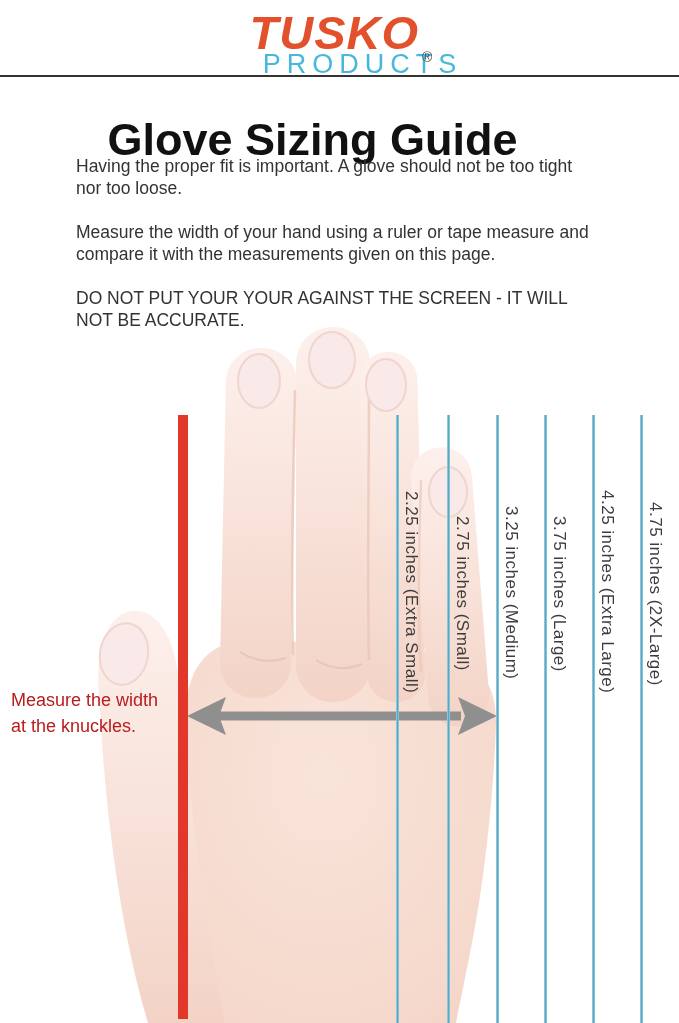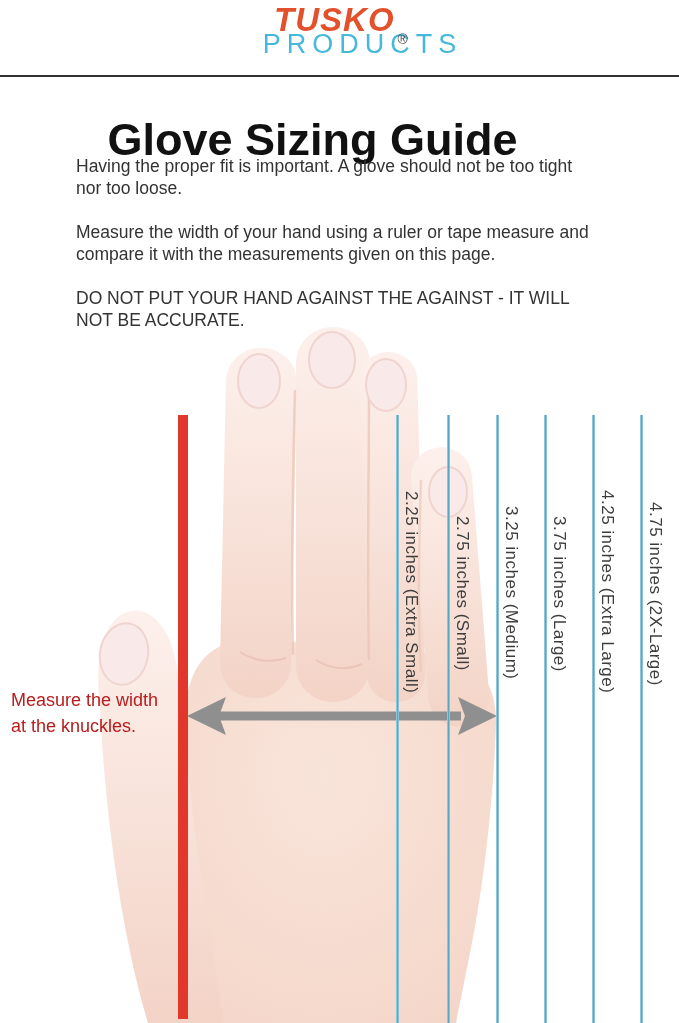--- a/index.html
+++ b/index.html
@@ -3,22 +3,22 @@
 <meta charset="utf-8">
 <style>
   html,body{margin:0;padding:0;}
   body{
     width:679px;height:1023px;position:relative;background:#ffffff;
     font-family:"Liberation Sans",sans-serif;color:#333;overflow:hidden;
   }
   
   .logo-wrap{position:absolute;top:0;left:0;right:0;text-align:center;line-height:1;}
   .brand-name{
-    display:inline-block;font-size:33px;font-weight:800;font-style:italic;
-    color:var(--brand-orange);letter-spacing:1px;margin-top:3px;
+    display:inline-block;font-size:47px;font-weight:800;font-style:italic;
+    color:var(--brand-orange);letter-spacing:1px;margin-top:9px;
   }
   .registered{
     display:inline-block;font-size:14px;color:#4a4a4a;font-style:normal;font-weight:400;
     position:relative;top:13px;left:3px;
   }
   .brand-sub{
     margin-top:-5px;font-size:27px;font-weight:400;letter-spacing:6px;text-indent:6px;
     color:var(--brand-blue);
     margin-left:40px;
   }
@@ -67,21 +67,21 @@
 
 <div class="rule"></div>
 
 <h1 class="page-title">Glove Sizing Guide</h1>
 
 <div class="intro">
   <p>Having the proper fit is important. A glove should not be too tight
 nor too loose.</p>
   <p>Measure the width of your hand using a ruler or tape measure and
 compare it with the measurements given on this page.</p>
-  <p>DO NOT PUT YOUR HAND AGAINST THE AGAINST - IT WILL
+  <p>DO NOT PUT YOUR YOUR AGAINST THE SCREEN - IT WILL
 NOT BE ACCURATE.</p>
 </div>
 
 <svg class="hand-svg" viewBox="0 0 679 1023" xmlns="http://www.w3.org/2000/svg" aria-hidden="true">
   <defs>
     <linearGradient id="fingerGrad" x1="0" y1="0" x2="0" y2="1">
       <stop offset="0" stop-color="#fdf0ec"></stop>
       <stop offset="0.5" stop-color="#f8e2d9"></stop>
       <stop offset="1" stop-color="#f3d3c6"></stop>
     </linearGradient>

